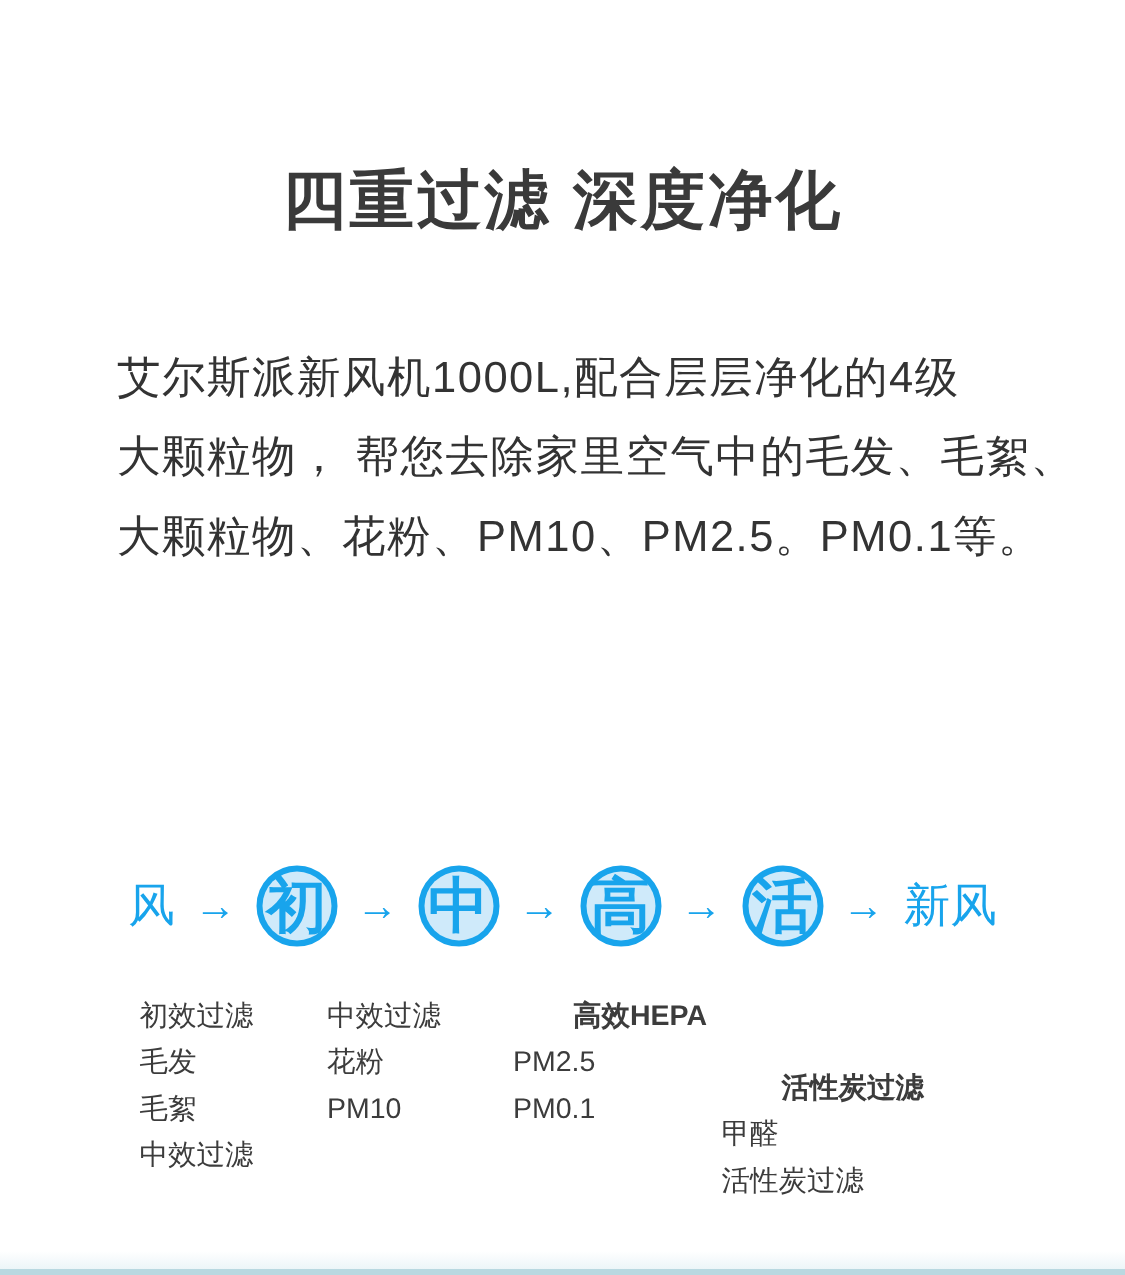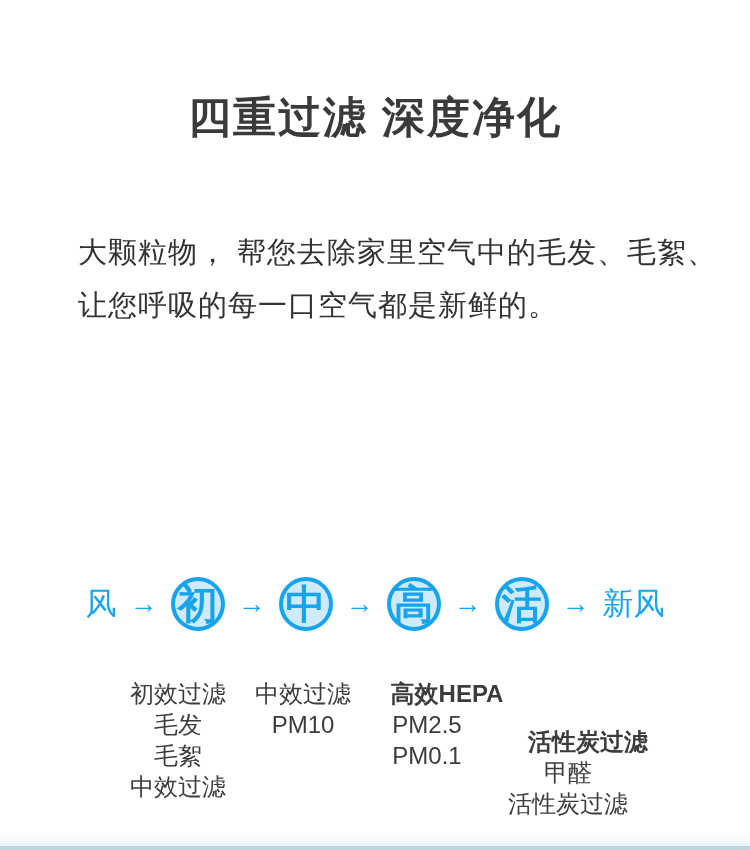--- a/index.html
+++ b/index.html
@@ -15,21 +15,21 @@
   body {
     width: 750px;
     height: 850px;
     background: #ffffff;
     font-family: "Liberation Sans", sans-serif;
     position: relative;
     overflow: hidden;
   }
   .page-title {
     position: absolute;
-    top: 60px;
+    top: 76px;
     left: 0;
     width: 750px;
     text-align: center;
     font-size: 43px;
     font-weight: 600;
     letter-spacing: 2px;
     color: var(--title-color);
   }
   .intro {
     position: absolute;
@@ -93,23 +93,22 @@
   }
   .stage-labels {
     position: absolute;
     top: 662px;
     left: 0;
     width: 750px;
     height: 140px;
   }
   .label-col {
     position: absolute;
-    top: 16px;
-    text-align: center;
-    font-size: 24px;
+    top: 0;
+    font-size: 19px;
     line-height: 31px;
     color: var(--label-color);
   }
   .label-col.col-0 { left: 93px;  width: 170px; }
   .label-col.col-1 { left: 218px; width: 170px; }
   .label-col.col-2 { left: 342px; width: 170px; }
   .label-col.col-3 { left: 481px; width: 174px; margin-top: 48px; }
   .label-head.bold { font-weight: 700; padding-left: 40px; }
   .bottom-fade {
     position: absolute;
@@ -129,22 +128,23 @@
   }
 </style>
 </head>
 <body>
 
 <div class="page">
 
   <h1 class="page-title">四重过滤 深度净化</h1>
 
   <div class="intro">
+    <div class="intro-line">艾尔斯派新风机1000L,配合层层净化的4级</div>
     <div class="intro-line">大颗粒物， 帮您去除家里空气中的毛发、毛絮、</div>
-    <div class="intro-line">让您呼吸的每一口空气都是新鲜的。</div>
+    <div class="intro-line">大颗粒物、花粉、PM10、PM2.5。PM0.1等。</div>
   </div>
 
   <div class="flow">
     <span class="flow-endpoint">风</span>
     <span class="flow-arrow">→</span>
 
     <span class="stage-circle">
       <span class="disc"></span>
       <span class="abbr">初</span>
     </span>
@@ -175,20 +175,21 @@
 
     <div class="label-col col-0">
       <div class="label-head">初效过滤</div>
       <div class="label-item">毛发</div>
       <div class="label-item">毛絮</div>
       <div class="label-item">中效过滤</div>
     </div>
 
     <div class="label-col col-1">
       <div class="label-head">中效过滤</div>
+      <div class="label-item">花粉</div>
       <div class="label-item">PM10</div>
     </div>
 
     <div class="label-col col-2">
       <div class="label-head bold">高效HEPA</div>
       <div class="label-item">PM2.5</div>
       <div class="label-item">PM0.1</div>
     </div>
 
     <div class="label-col col-3">

